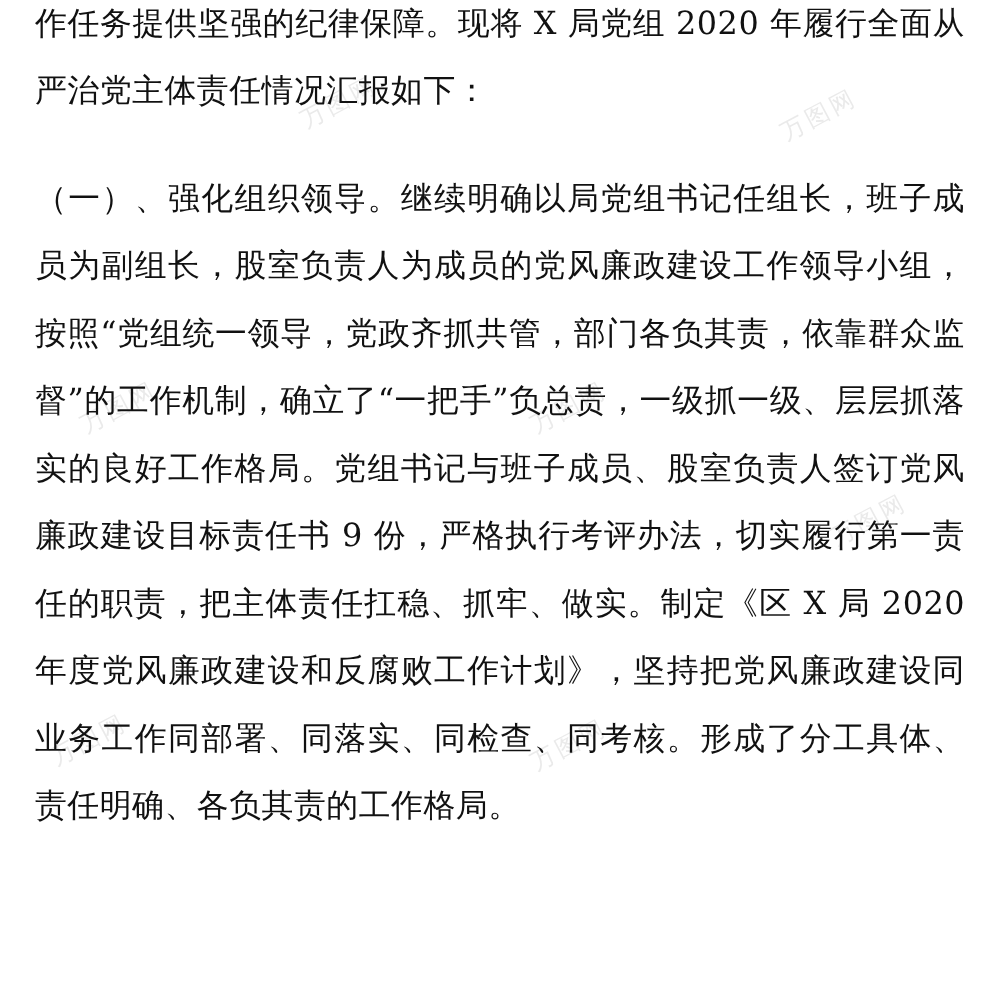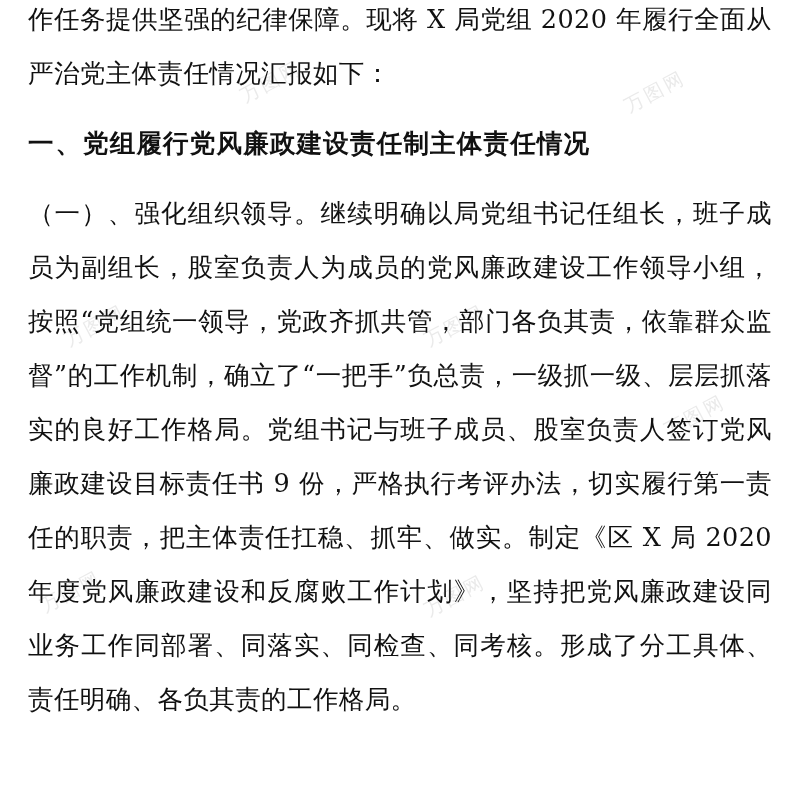--- a/index.html
+++ b/index.html
@@ -110,23 +110,20 @@
     <div class="wm wm-6">万图网</div>
     <div class="wm wm-7">万图网</div>
   </div>
 
   <div class="doc-body">
 
     <p class="para para-clipped-top">作任务提供坚强的纪律保障。现将 X 局党组 2020 年履行全面从严治党主体责任情况汇报如下：</p>
 
     <div class="spacer-sm"></div>
 
-    <h2 class="heading">
-      <span class="h-num">一、</span><span>党组履行党风廉政建设责任制主体责任情况</span>
-    </h2>
 
     <div class="spacer-sm"></div>
 
     <p class="para">（一）、强化组织领导。继续明确以局党组书记任组长，班子成员为副组长，股室负责人为成员的党风廉政建设工作领导小组，按照“党组统一领导，党政齐抓共管，部门各负其责，依靠群众监督”的工作机制，确立了“一把手”负总责，一级抓一级、层层抓落实的良好工作格局。党组书记与班子成员、股室负责人签订党风廉政建设目标责任书 9 份，严格执行考评办法，切实履行第一责任的职责，把主体责任扛稳、抓牢、做实。制定《区 X 局 2020 年度党风廉政建设和反腐败工作计划》，坚持把党风廉政建设同业务工作同部署、同落实、同检查、同考核。形成了分工具体、责任明确、各负其责的工作格局。</p>
 
   </div>
 
   <div class="clip-bottom">
     
   </div>

